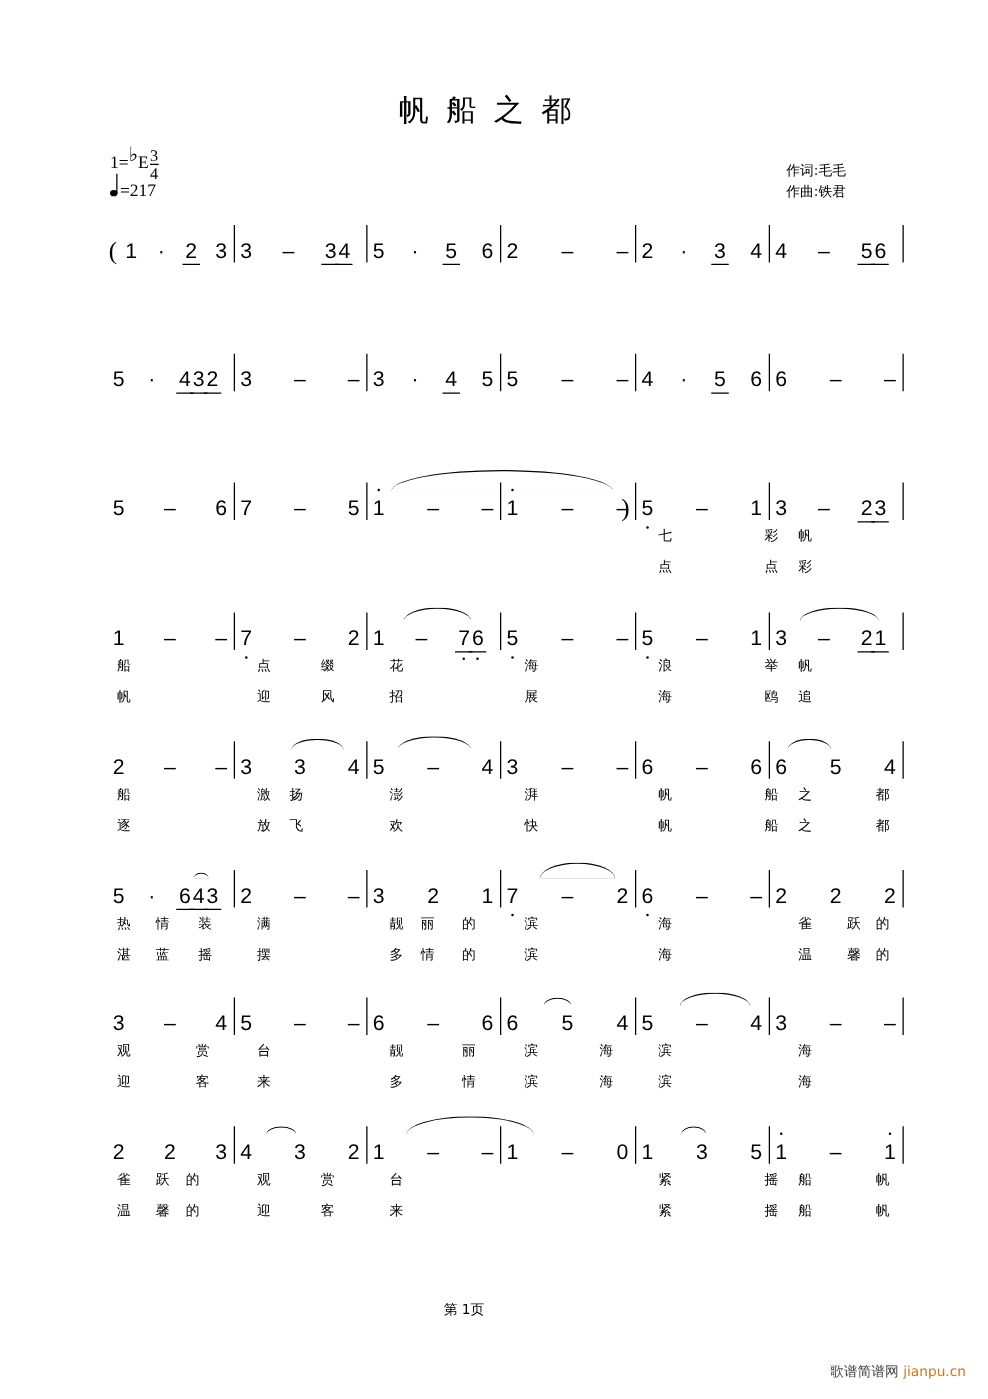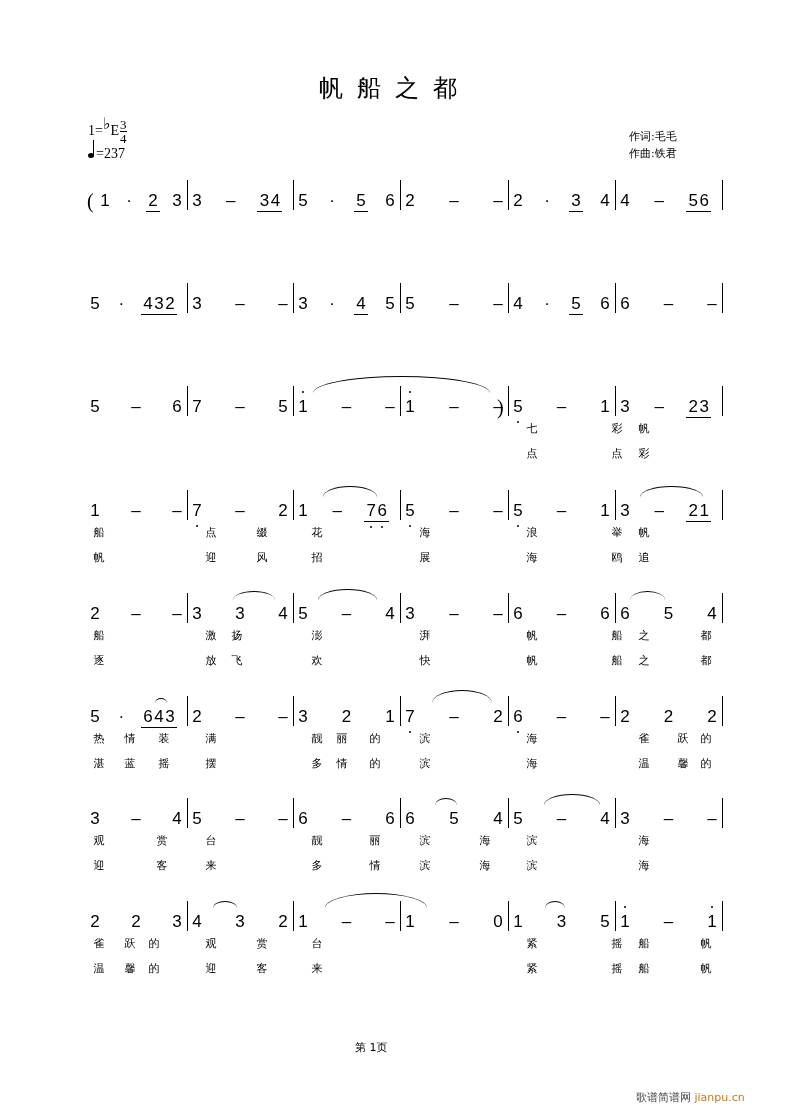--- a/index.html
+++ b/index.html
@@ -21,33 +21,33 @@
   .bar { position: absolute; top: -12px; width: 1px; height: 30px; background: #000; }
   .n { position: absolute; top: 0; font-family: "Liberation Sans", sans-serif; font-size: 17px; width: 14px; text-align: center; line-height: 18px; }
   .n.u { border-bottom: 1px solid #000; padding-bottom: 1px; }
   .n .hd { position: absolute; top: -7px; left: 6px; width: 2px; height: 2px; background: #000; border-radius: 50%; }
   .n .ld { position: absolute; bottom: -7px; left: 6px; width: 2px; height: 2px; background: #000; border-radius: 50%; }
   .lyric { position: absolute; top: 23px; font-size: 11px; width: 16px; text-align: center; }
   .lyric2 { position: absolute; top: 48px; font-size: 11px; width: 16px; text-align: center; }
   .slur { position: absolute; border-top: 1px solid #000; border-radius: 50% 50% 0 0 / 100% 100% 0 0; height: 12px; }
   .paren { position: absolute; top: -2px; font-size: 20px; font-family: "Liberation Serif", serif; }
   .footer { position: absolute; top: 1040px; left: 355px; font-size: 11px; }
-  .watermark { position: absolute; top: 1090px; left: 636px; font-size: 11px; color: #444; }
+  .watermark { position: absolute; top: 1090px; left: 664px; font-size: 11px; color: #444; }
   .watermark .url { color: #c8781e; }
 </style>
 </head>
 <body>
 
 <div class="title">帆船之都</div>
 
 <div class="key">
   <span>1=</span><span class="flat">♭</span><span>E</span><span class="frac"><span class="num">3</span><span>4</span></span>
 </div>
 <div class="tempo">
-  <span class="noteicon"></span><span>=237</span>
+  <span class="noteicon"></span><span>=217</span>
 </div>
 <div class="credits">
   <div>作词:毛毛</div>
   <div>作曲:铁君</div>
 </div>
 
 <div id="score">
     <div class="row" style="top: 192px;">
       <div class="bar" style="left: 102px;"></div>
       <div class="bar" style="left: 208px;"></div>

